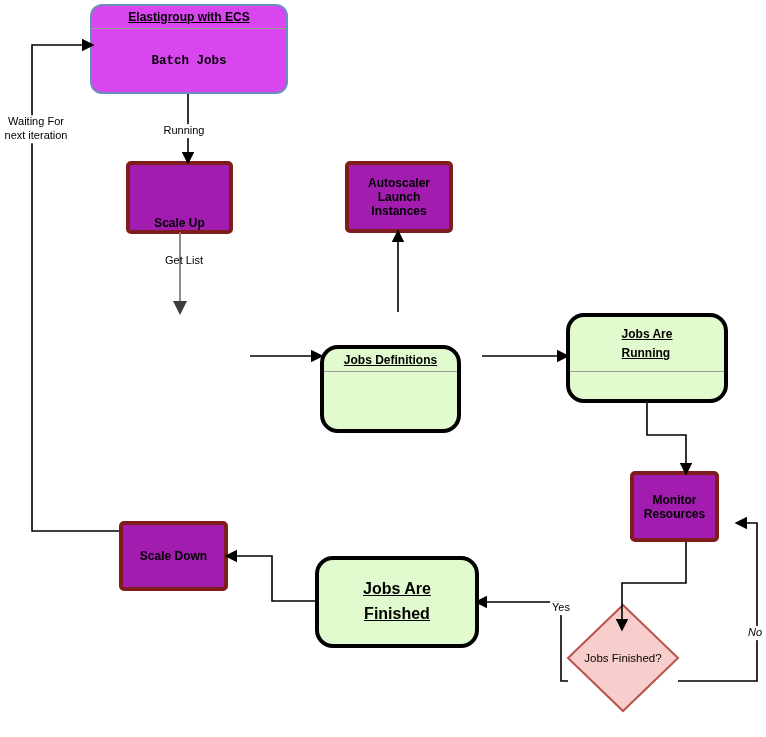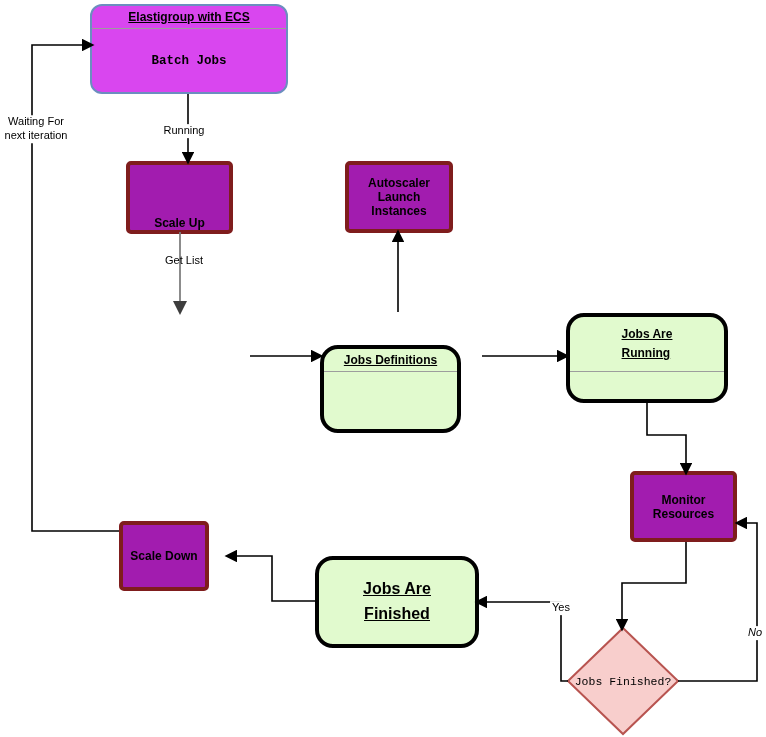--- a/index.html
+++ b/index.html
@@ -59,35 +59,35 @@
     <div class="divider"></div>
   </div>
 
   <div class="node green" style="left:566px;top:313px;width:162px;height:90px;">
     <div class="title u big ml" style="height:54px;">Jobs Are
 Running</div>
     <div class="divider"></div>
     <div class="body"></div>
   </div>
 
-  <div class="node yellow center" style="left:630px;top:471px;width:107px;height:71px;">
+  <div class="node yellow center" style="left:630px;top:471px;width:89px;height:71px;">
     <span class="ml">Monitor
 Resources</span>
   </div>
 
-  <div class="node yellow center" style="left:119px;top:521px;width:90px;height:70px;">
+  <div class="node yellow center" style="left:119px;top:521px;width:109px;height:70px;">
     <span>Scale Down</span>
   </div>
 
   <div class="node green center big u ml" style="left:315px;top:556px;width:164px;height:92px;">
     <span class="u big ml" style="font-weight:bold;">Jobs Are
 Finished</span>
   </div>
 
-  <div class="decision" style="left:565px;top:625px;width:116px;height:112px;font-family:Liberation Mono, monospace;">
+  <div class="decision" style="left:565px;top:602px;width:116px;height:112px;">
     <svg width="116" height="112">
       <polygon points="58,3 113,56 58,109 3,56" fill="#f8cecc" stroke="#b85450" stroke-width="2"></polygon>
     </svg>
     <div class="dlabel">Jobs Finished?</div>
   </div>
 
   <svg class="edges">
     <defs>
       <marker id="arrB" viewBox="0 0 10 10" refX="1" refY="5" markerWidth="8" markerHeight="8" orient="auto-start-reverse">
         <path d="M0,0 L10,5 L0,10 z" fill="#000"></path>

